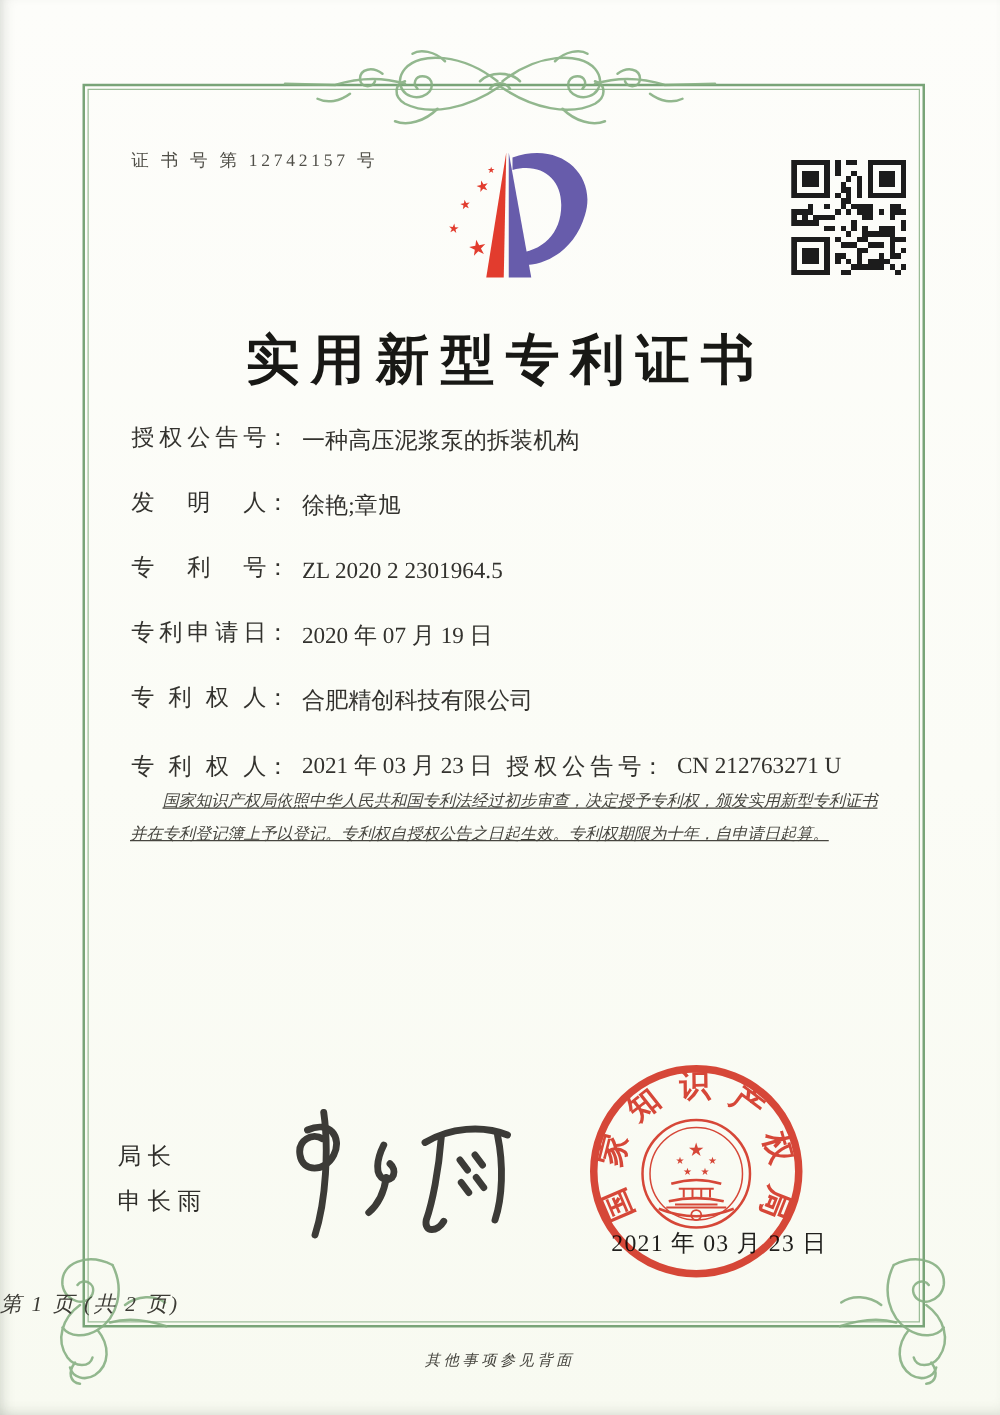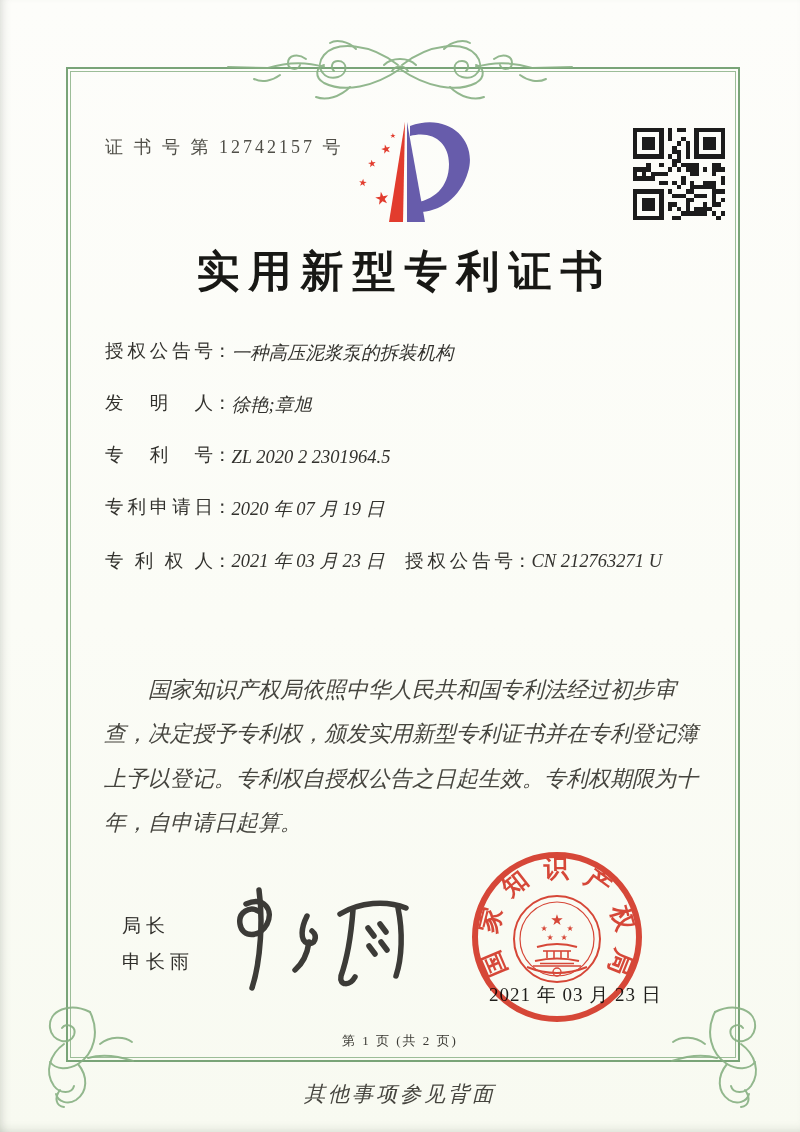--- a/index.html
+++ b/index.html
@@ -5,41 +5,41 @@
   html,body{margin:0;padding:0;background:#ffffff;}
   .page{
     position:relative;width:800px;height:1132px;overflow:hidden;
     background:linear-gradient(180deg,#fdfdfa 0%,#fbfcf6 55%,#f8faf1 100%);
     font-family:"Liberation Serif","DejaVu Serif",serif;color:#33322e;
     box-shadow:inset 8px 0 10px -6px rgba(60,70,60,.18), inset 0 -8px 10px -6px rgba(60,70,60,.14);
   }
   .frame{position:absolute;left:66px;top:67px;width:674px;height:995px;
     border:2.5px solid #79a478;box-sizing:border-box;}
   .frame-inner{position:absolute;inset:2px;border:1px solid #9cbd98;}
-  .cert-no{position:absolute;left:105px;top:135px;font-size:18px;letter-spacing:3px;color:#504f48;}
-  .title{position:absolute;left:0;right:0;top:243px;margin:0;text-align:center;
+  .cert-no{position:absolute;left:105px;top:120px;font-size:14px;letter-spacing:3px;color:#504f48;}
+  .title{position:absolute;left:0;right:0;top:243px;margin:16px;text-align:center;
     font-size:43px;font-weight:bold;letter-spacing:9px;text-indent:9px;color:#181815;}
   .logo{position:absolute;left:336px;top:110px;}
   .qr{position:absolute;left:633px;top:128px;width:92px;height:92px;}
   .fields{position:absolute;left:105px;top:340px;width:600px;font-size:18.5px;}
   .frow{margin-bottom:25px;line-height:22px;}
   .flabel{display:inline-block;width:108px;text-align:justify;text-align-last:justify;vertical-align:top;}
-  .fvalue{display:inline-block;vertical-align:top;max-width:460px;line-height:27px;font-style:italic;}
+  .fvalue{display:inline-block;margin-left:10px;vertical-align:top;max-width:460px;line-height:27px;}
   .frow-address .fvalue{width:460px;}
   .grant-row{display:flex;margin-top:2px;}
   .grant-cell{width:330px;}
-  .paras{position:absolute;left:104px;top:668px;width:600px;font-size:22px;
-    line-height:2.02;font-style:italic;color:#46453f;}
+  .paras{position:absolute;left:104px;top:628px;width:600px;font-size:13px;
+    line-height:2.02;font-style:italic;color:#46453f;text-decoration:underline;}
   .paras p{margin:0;text-indent:2em;}
-  .signer{position:absolute;left:122px;top:908px;font-size:19px;letter-spacing:5px;line-height:36px;color:#2f2e2a;}
+  .signer{position:absolute;left:94px;top:908px;font-size:19px;letter-spacing:5px;line-height:36px;color:#2f2e2a;}
   .signature{position:absolute;left:212px;top:878px;}
   .seal{position:absolute;left:462px;top:842px;mix-blend-mode:multiply;opacity:.93;z-index:3;}
   .seal-date{position:absolute;left:489px;top:982px;font-size:19px;letter-spacing:1px;color:#201f1c;z-index:2;}
-  .page-no{position:absolute;left:0;right:0;top:1032px;text-align:center;font-size:13px;letter-spacing:2px;color:#3c3b35;}
-  .back-note{position:absolute;left:0;right:0;top:1080px;text-align:center;font-size:21px;
+  .page-no{position:absolute;left:0;right:0;top:1032px;text-align:left;font-size:17px;letter-spacing:2px;color:#3c3b35;font-style:italic;}
+  .back-note{position:absolute;left:0;right:0;top:1080px;text-align:center;font-size:12px;
     font-style:italic;letter-spacing:3px;color:#45443e;}
   .orn{position:absolute;}
   svg{display:block;}
 </style>
 </head>
 <body>
 
 <div class="page">
 
   <div class="frame">
@@ -324,20 +324,23 @@
     </div>
     <div class="frow">
       <span class="flabel">发明人</span><span class="colon">：</span><span class="fvalue">徐艳;章旭</span>
     </div>
     <div class="frow">
       <span class="flabel">专利号</span><span class="colon">：</span><span class="fvalue">ZL 2020 2 2301964.5</span>
     </div>
     <div class="frow">
       <span class="flabel">专利申请日</span><span class="colon">：</span><span class="fvalue">2020 年 07 月 19 日</span>
     </div>
+    <div class="frow">
+      <span class="flabel">专利权人</span><span class="colon">：</span><span class="fvalue">合肥精创科技有限公司</span>
+    </div>
     <div class="grant-row">
       <div class="grant-cell">
         <span class="flabel">专利权人</span><span class="colon">：</span><span class="fvalue">2021 年 03 月 23 日</span>
       </div>
       <div class="grant-cell">
         <span class="flabel">授权公告号</span><span class="colon">：</span><span class="fvalue">CN 212763271 U</span>
       </div>
     </div>
   </div>
 

